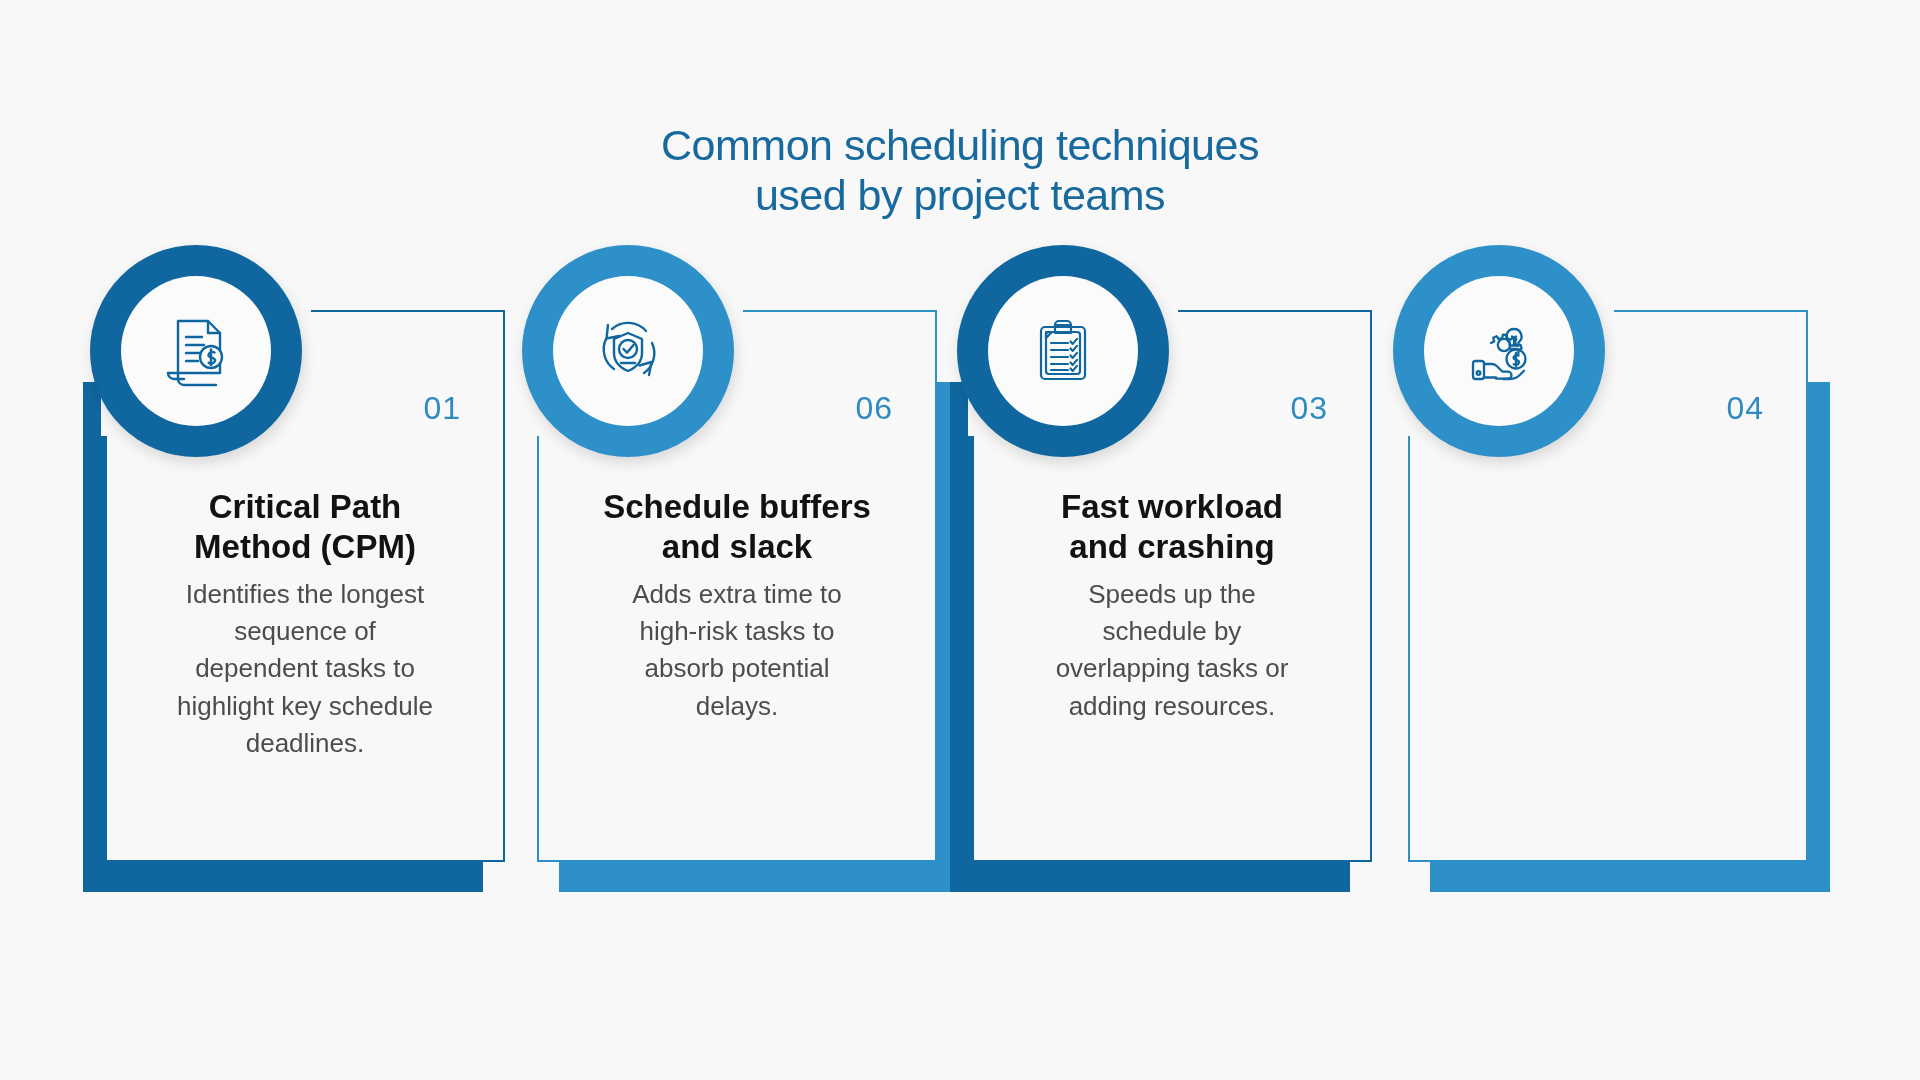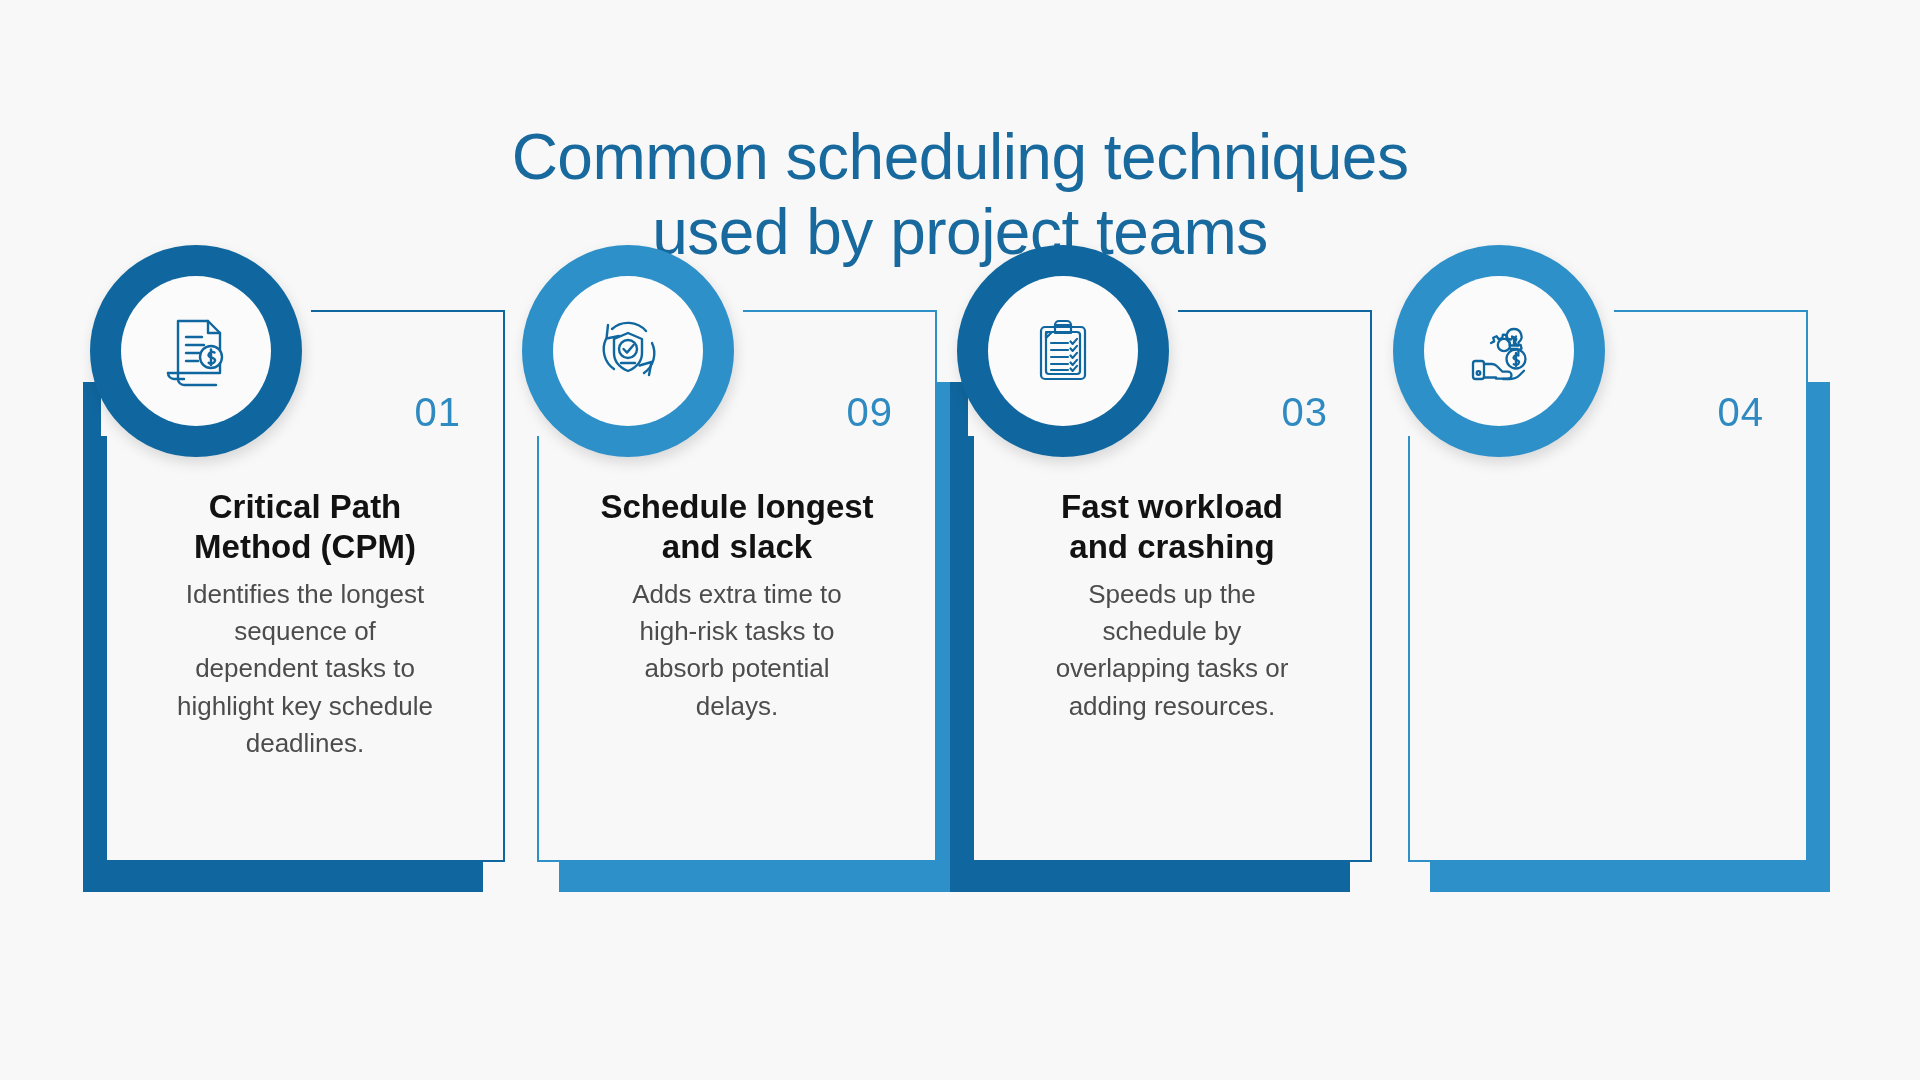--- a/index.html
+++ b/index.html
@@ -11,21 +11,21 @@
   }
   #stage { position: relative; width: 1920px; height: 1080px; }
 
   
   .title-block {
     position: absolute; left: 0; top: 120px; width: 1920px;
     text-align: center;
   }
   .title-line {
     color: #17699e;
-    font-size: 64px;
+    font-size: 43px;
     font-weight: 400;
     letter-spacing: -0.5px;
     line-height: 1.17;
     display: block;
   }
 
   
   .cards { position: absolute; left: 0; top: 0; width: 1920px; height: 1080px; }
 
   .card-unit { position: absolute; top: 310px; width: 400px; height: 620px; }
@@ -61,21 +61,21 @@
   .panel-notch {
     position: absolute;
     left: -6px; top: -6px;
     width: 210px; height: 130px;
     background: #f8f8f8;
   }
 
   .card-number {
     position: absolute;
     right: 42px; top: 78px;
-    font-size: 40px;
+    font-size: 32px;
     color: #2e8ac0;
     font-weight: 300;
     letter-spacing: 1px;
   }
 
   .card-body {
     position: absolute;
     left: 26px; right: 26px;
     top: 175px;
     text-align: center;
@@ -163,23 +163,23 @@
             </svg>
           </span>
         </div>
       </div>
     </div>
 
     <div class="card-unit u2">
       <div class="card-shadow"></div>
       <div class="card-panel">
         <div class="panel-notch"></div>
-        <div class="card-number">09</div>
+        <div class="card-number">06</div>
         <div class="card-body">
-          <div class="card-title">Schedule longest
+          <div class="card-title">Schedule buffers
 and slack</div>
           <div class="card-desc">Adds extra time to
 high-risk tasks to
 absorb potential
 delays.</div>
         </div>
       </div>
       <div class="circle">
         <div class="circle-inner">
           <span>

